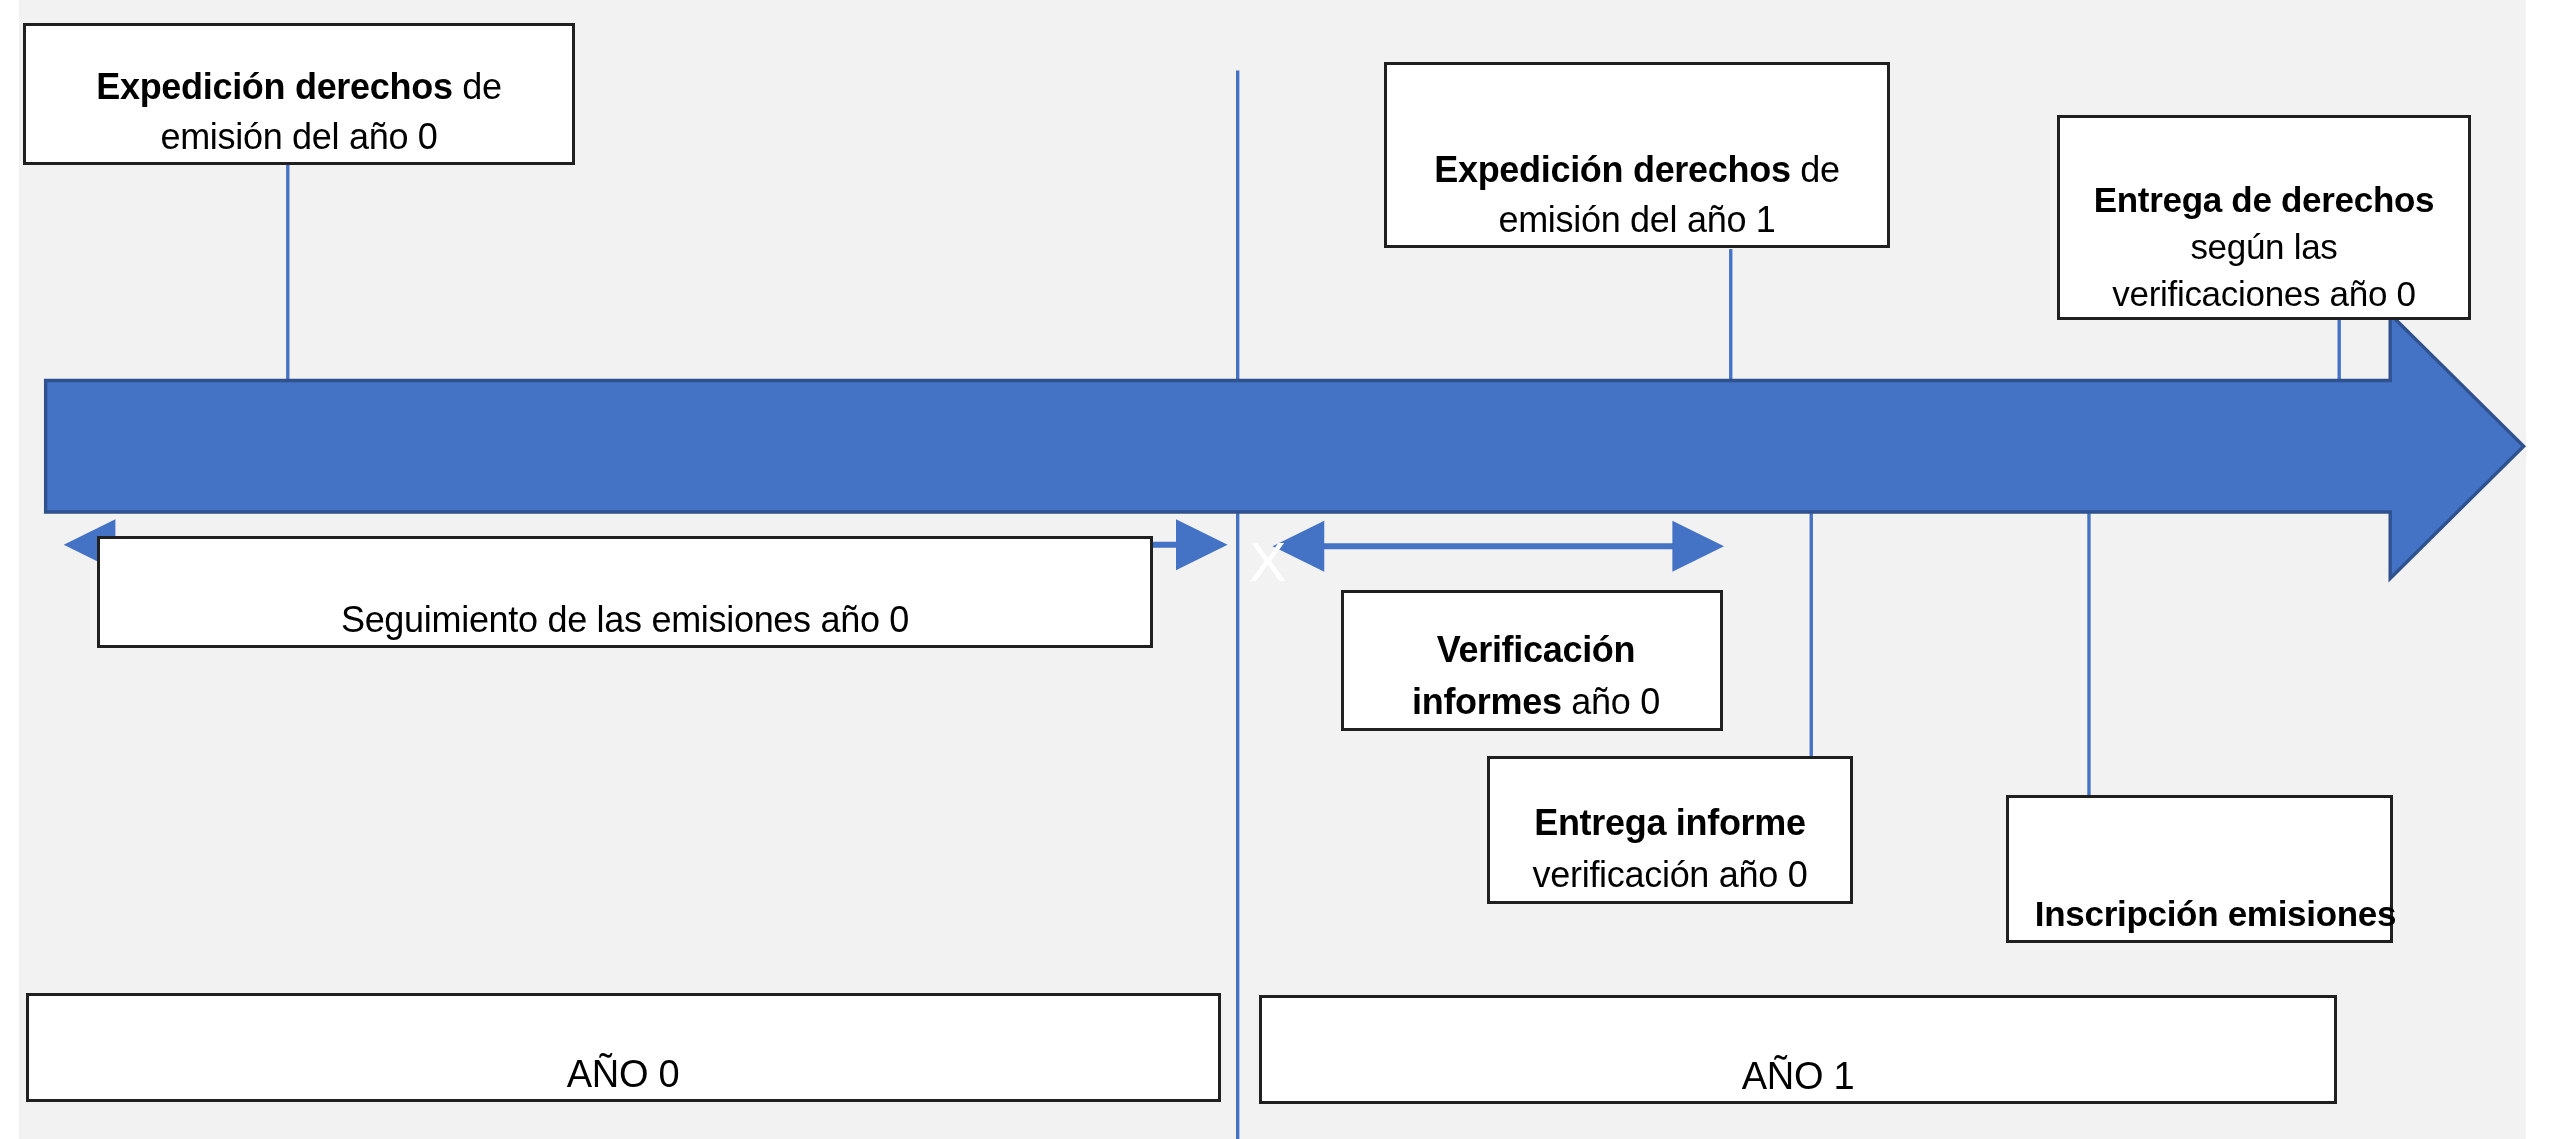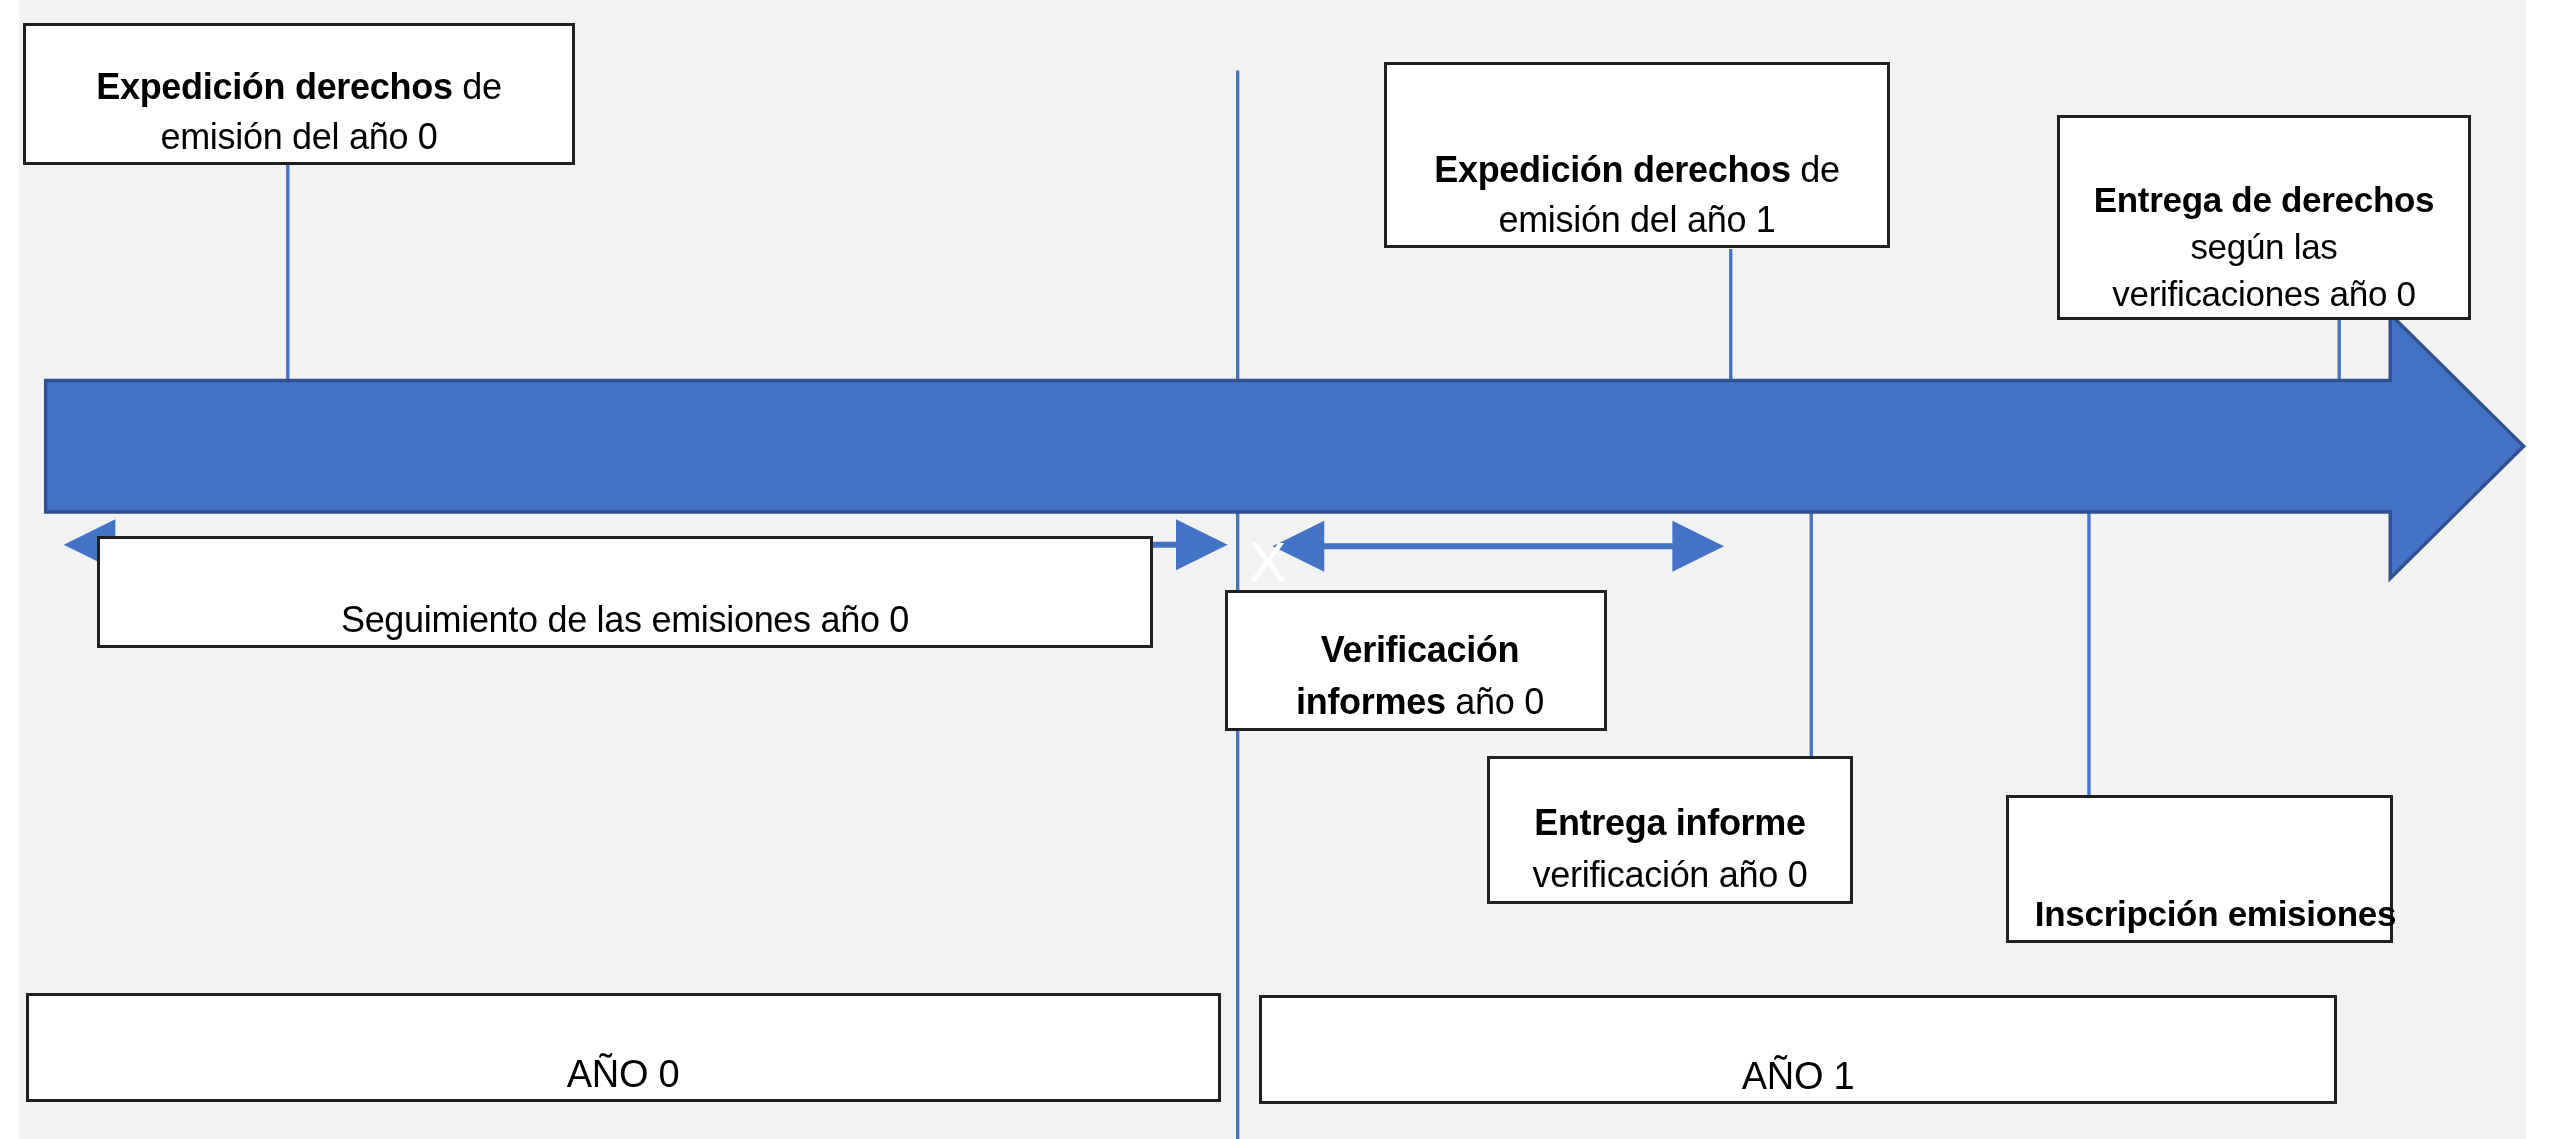--- a/index.html
+++ b/index.html
@@ -31,21 +31,21 @@
     background:#FFFFFF;border:3.4px solid var(--box-border);
     display:flex;flex-direction:column;justify-content:flex-end;align-items:center;
     text-align:center;font-size:36px;line-height:50px;letter-spacing:-0.3px;
     white-space:nowrap;
   }
   .box .b{font-weight:bold;}
   #box-issue0{left:23px;top:23px;width:552px;height:142px;}
   #box-issue1{left:1384px;top:62px;width:506px;height:186px;}
   #box-surrender{left:2057px;top:115px;width:414px;height:205px;font-size:35px;line-height:47px;}
   #box-monitoring{left:97px;top:536px;width:1056px;height:112px;}
-  #box-verification{left:1225px;top:590px;width:382px;height:141px;line-height:52px;padding-left:8px;}
+  #box-verification{left:1341px;top:590px;width:382px;height:141px;line-height:52px;padding-left:8px;}
   #box-report{left:1487px;top:756px;width:366px;height:148px;line-height:52px;}
   #box-registration{left:2006px;top:795px;width:387px;height:148px;line-height:52px;font-size:35px;padding-left:32px;}
   #box-year0{left:25.5px;top:993px;width:1195px;height:109px;font-size:38px;}
   #box-year1{left:1259px;top:995px;width:1078px;height:109px;font-size:38px;}
   .x-marker{
     position:absolute;left:1249px;top:534px;
     font-size:56px;line-height:56px;font-weight:400;
     color:#FFFFFF;
   }
 </style>

